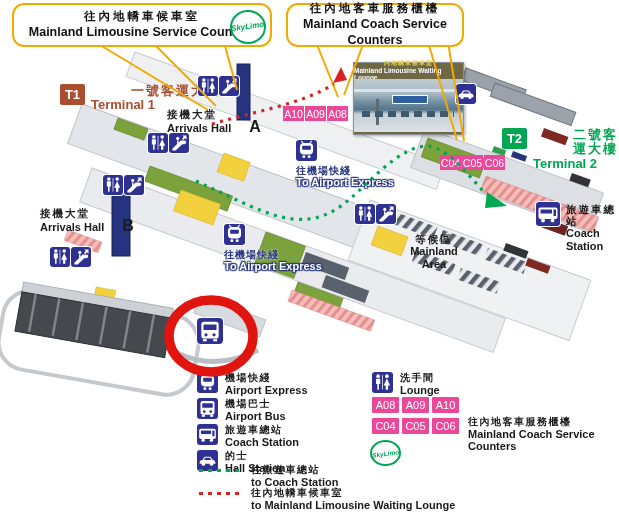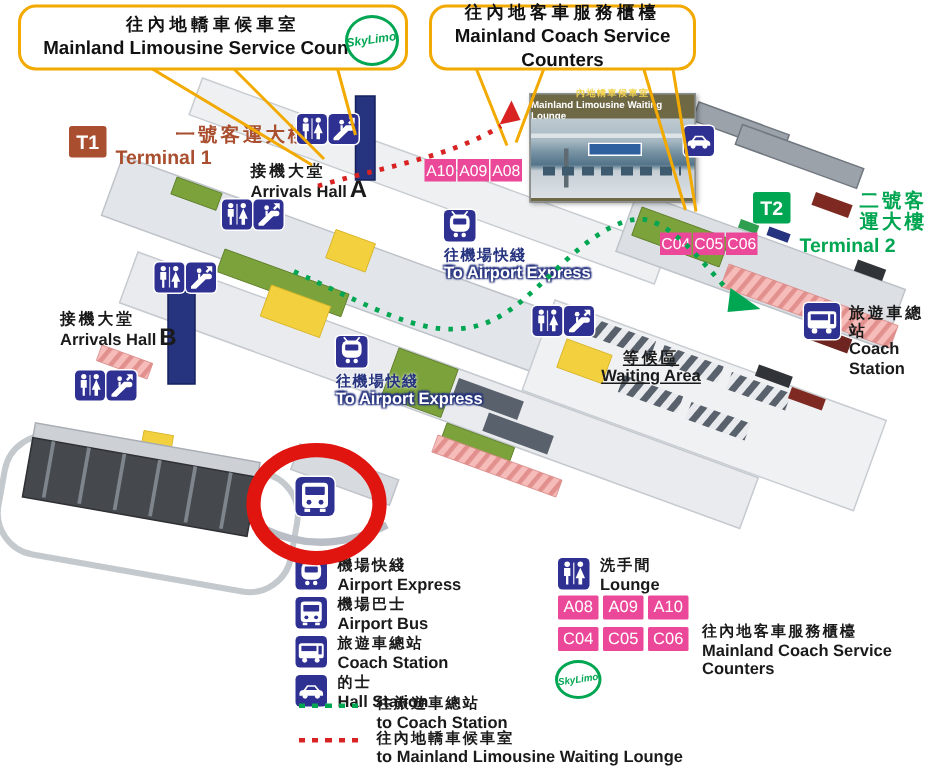--- a/index.html
+++ b/index.html
@@ -28,23 +28,23 @@
   .tsq{width:25px;height:21px;border-radius:2px;color:#fff;display:flex;align-items:center;
        justify-content:center;font-weight:700;font-size:13px;flex:0 0 auto;}
   .tlabel .txt{display:flex;flex-direction:column;line-height:1.1;}
   .tlabel .zh{font-size:13px;letter-spacing:2px;margin-left:40px;}
   .tlabel .en{font-size:13px;}
 
   
   .maplabel{position:absolute;z-index:5;color:#1A1A1A;line-height:1.15;}
   .maplabel .zh{display:block;font-size:10.5px;letter-spacing:2px;}
   .maplabel .en{display:block;font-size:11px;}
-  .enrow{display:flex;align-items:baseline;gap:2px;}
+  .enrow{display:flex;align-items:baseline;gap:18px;}
   .bigletter{font-size:16px;font-weight:700;line-height:.9;}
-  .center{text-align:center;text-decoration:underline;}
+  .center{text-align:center;}
 
   
   .micon{position:absolute;background:#2E3192;border-radius:3px;z-index:5;box-shadow:0 0 0 1px #fff;}
   .micon svg{width:100%;height:100%;display:block;}
   .icon20{width:20px;height:20px;}
   .icon26{width:26px;height:26px;border-radius:4px;}
 
   
   .gates{position:absolute;display:flex;gap:1px;z-index:5;}
   .gbox{background:#ec4899;color:#fff;font-weight:400;display:flex;align-items:center;justify-content:center;}
@@ -251,21 +251,21 @@
     <span class="en">Mainland Limousine Service Counters</span>
     <span class="skylimo big">
         <span>SkyLimo</span>
       </span>
   </div>
   <div class="callout" style="left:286px;top:3px;width:174px;height:40px;">
     <span class="zh">往內地客車服務櫃檯</span>
     <span class="en">Mainland Coach Service Counters</span>
   </div>
 
-  <div class="tlabel" style="left:46px;top:84px;color:#A94E2E;">
+  <div class="tlabel" style="left:60px;top:84px;color:#A94E2E;">
     <span class="tsq" style="background:#A94E2E;">T1</span>
     <span class="txt">
       <span class="zh">一號客運大樓</span>
       <span class="en">Terminal 1</span>
     </span>
   </div>
   <div class="tlabel" style="left:502px;top:128px;color:#00A651;">
     <span class="tsq" style="background:#00A651;">T2</span>
     <span class="txt">
       <span class="zh">二號客運大樓</span>
@@ -282,21 +282,21 @@
   </div>
   <div class="maplabel" style="left:40px;top:207px;">
     <span class="zh">接機大堂</span>
     <span class="enrow">
         <span class="en">Arrivals Hall</span>
       <span class="bigletter">B</span>
       </span>
   </div>
   <div class="maplabel center" style="left:398px;top:233px;width:72px;">
     <span class="zh">等候區</span>
-    <span class="en">Waiting Area</span>
+    <span class="en">Mainland Area</span>
   </div>
   <div class="micon icon20" style="left:536px;top:202px;width:24px;height:24px;">
     <svg viewBox="0 0 24 24">
         <use href="#sym-coach"></use>
       </svg>
   </div>
   <div class="maplabel" style="left:566px;top:203px;">
     <span class="zh">旅遊車總站</span>
     <span class="en">Coach Station</span>
   </div>

